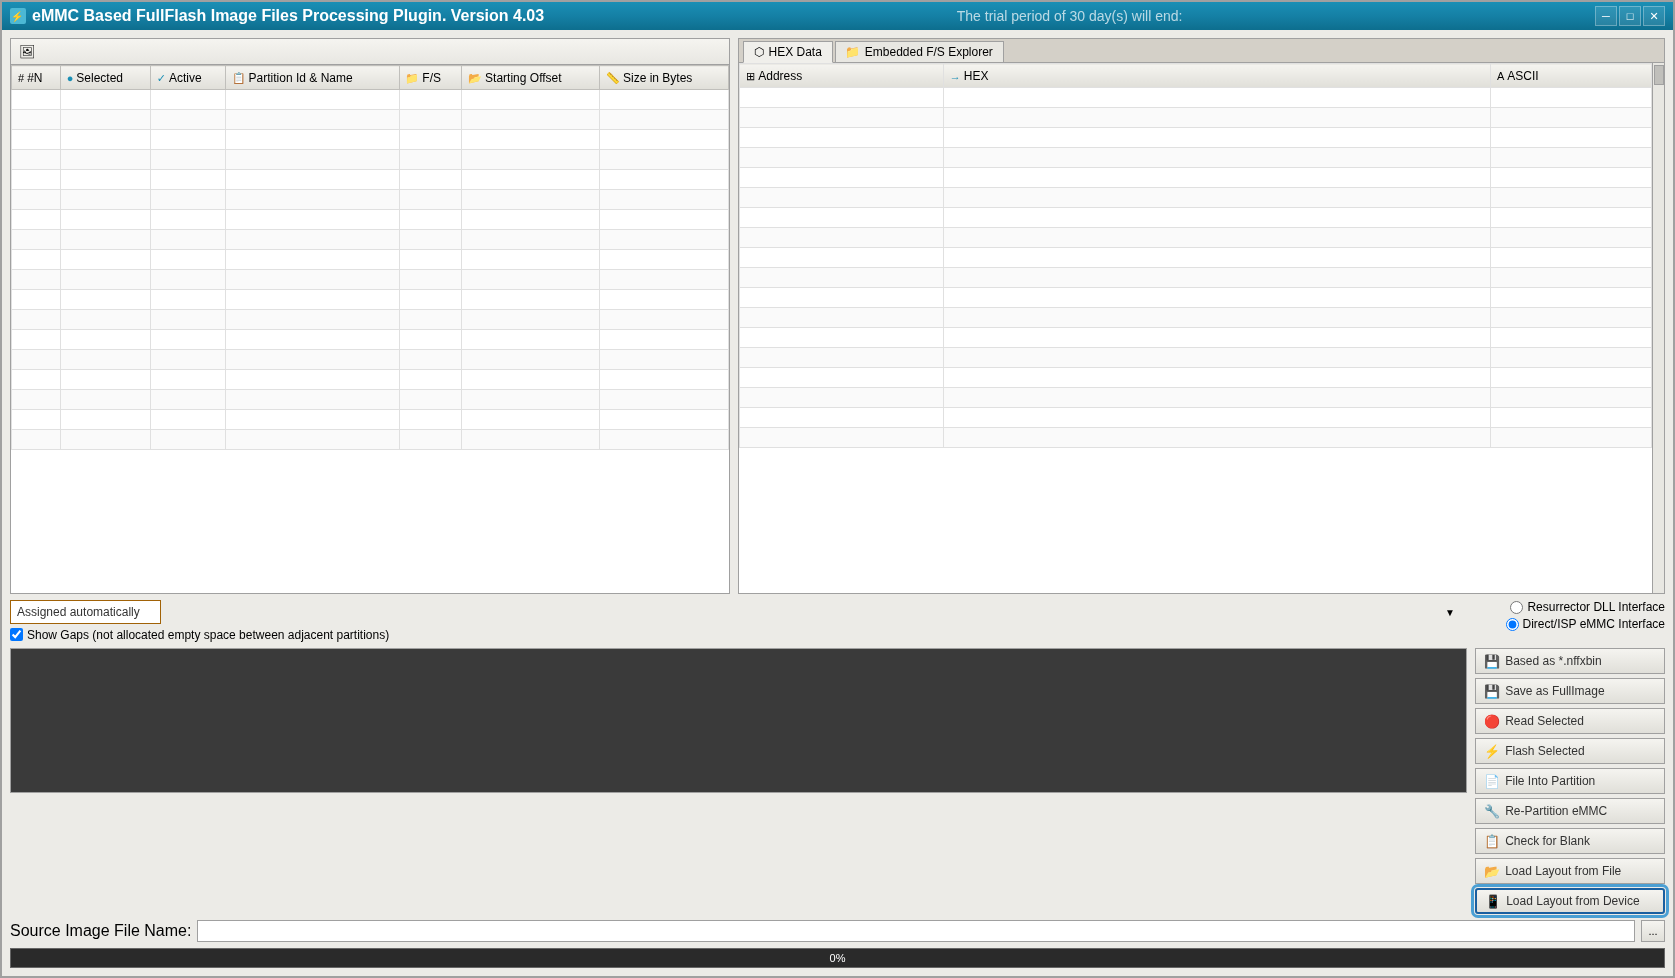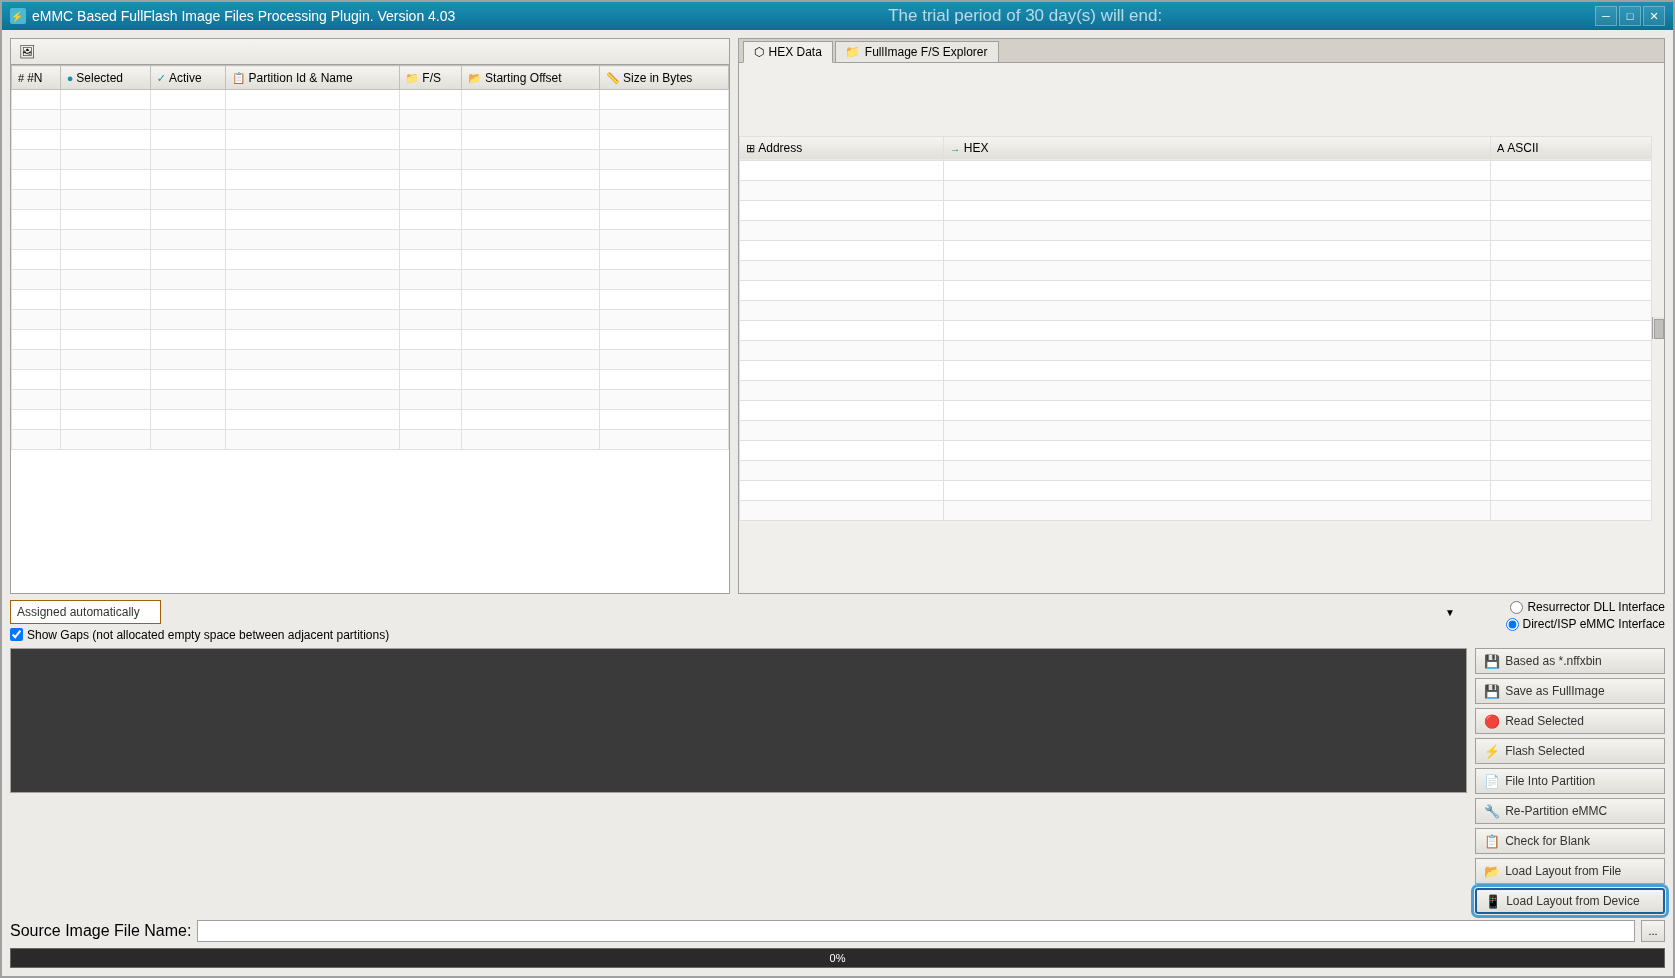--- a/index.html
+++ b/index.html
@@ -38,25 +38,25 @@
       width: 16px;
       height: 16px;
       background: #4cb8d4;
       border-radius: 2px;
       display: flex;
       align-items: center;
       justify-content: center;
       font-size: 10px;
     }
     .title-bar-title {
+      font-size: 16px;
+      font-weight: bold;
+    }
+    .title-bar-center {
       font-size: 14px;
-      font-weight: normal;
-    }
-    .title-bar-center {
-      font-size: 17px;
       color: rgba(255,255,255,0.7);
     }
     .title-bar-controls {
       display: flex;
       gap: 2px;
     }
     .title-btn {
       width: 22px;
       height: 20px;
       border: 1px solid rgba(255,255,255,0.3);
@@ -585,24 +585,24 @@
       </div>
 
       <div class="panel panel-right">
         <div class="tabs-header">
           <div class="tab active">
             <span>⬡</span>
             <span>HEX Data</span>
           </div>
           <div class="tab">
             <span>📁</span>
-            <span>FullImage F/S Explorer</span>
+            <span>Embedded F/S Explorer</span>
           </div>
         </div>
-        <div style="display:flex;flex:1;overflow:hidden;align-items:center;">
+        <div style="display:flex;flex:1;overflow:hidden;">
           <div class="table-container">
             <table class="hex-table">
               <thead>
                 <tr>
                   <th><span class="col-icon">⊞</span><span>Address</span></th>
                   <th style="width:60%;margin-top:12px;"><span class="col-icon" style="color:#1a8fb5;">→</span><span>HEX</span></th>
                   <th><span class="col-icon">A</span><span>ASCII</span></th>
                 </tr>
               </thead>
               <tbody>

